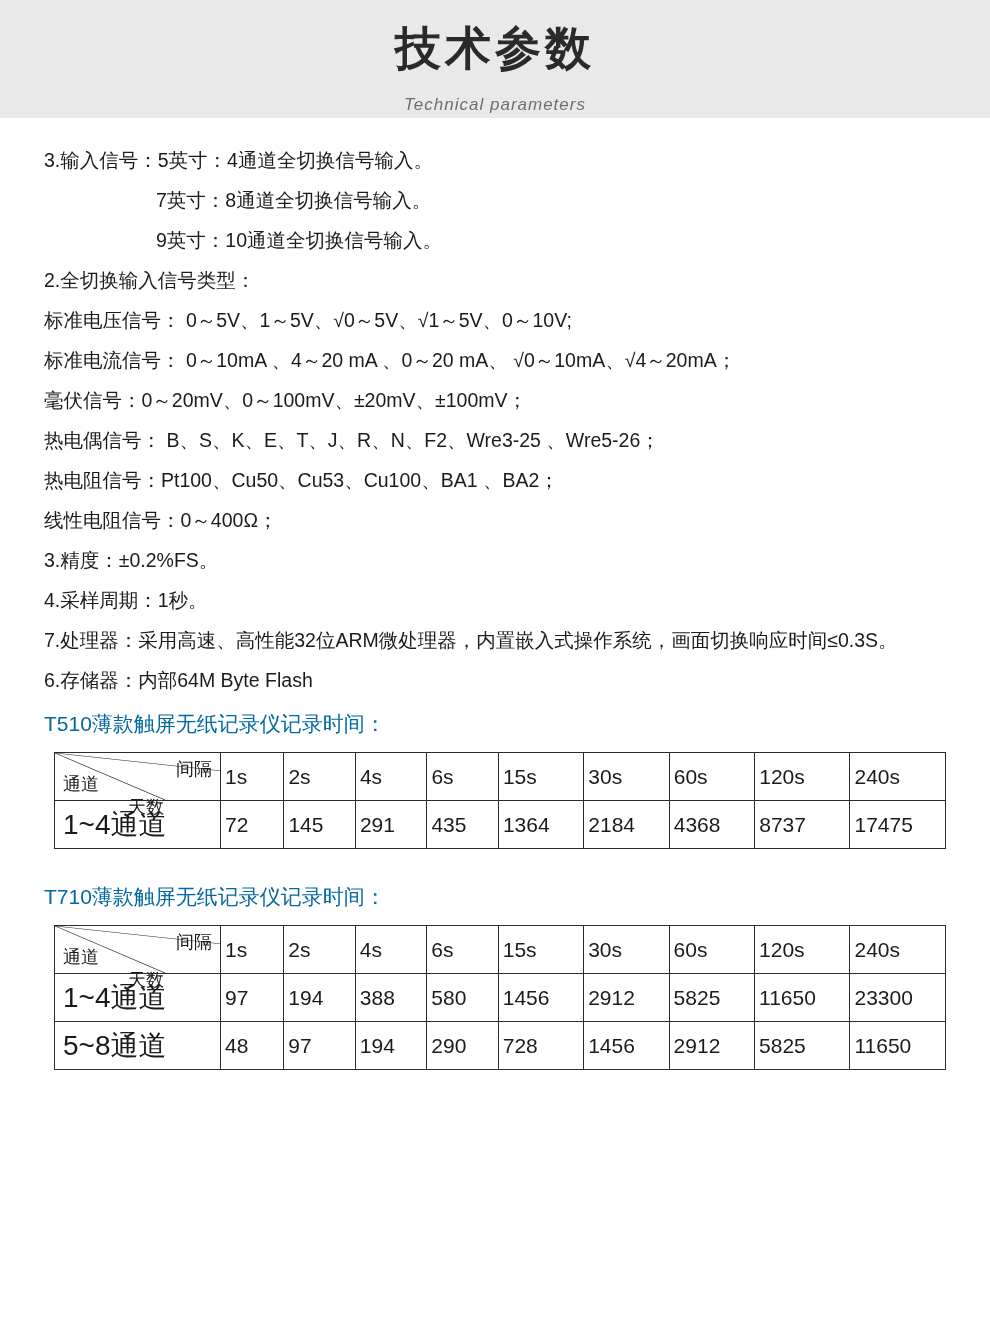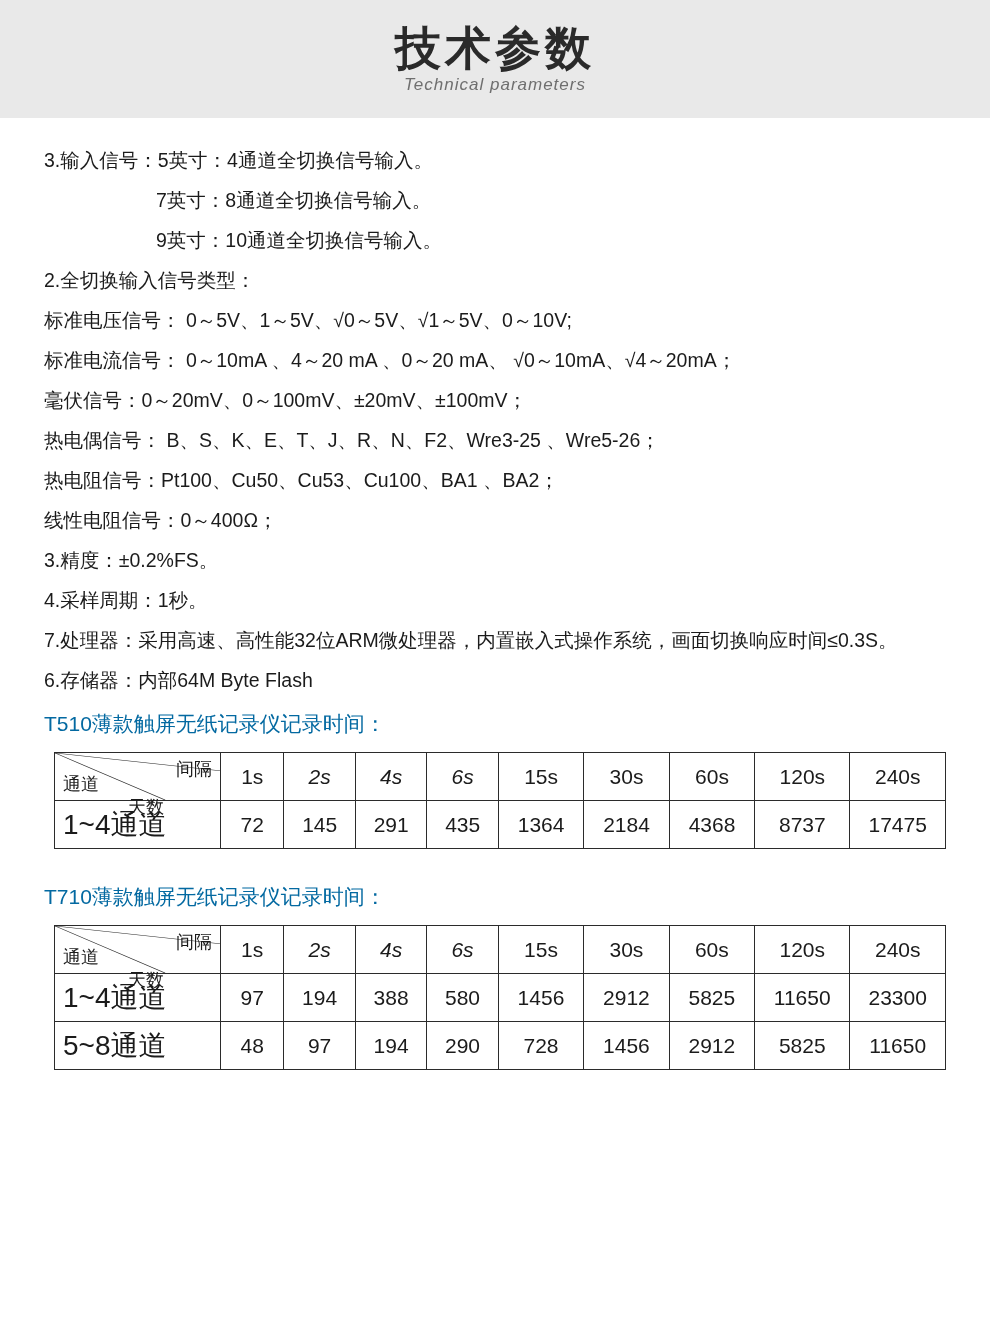--- a/index.html
+++ b/index.html
@@ -16,21 +16,21 @@
   }
 
   
   .banner {
     width: 990px;
     height: 118px;
     background: #e9e9e9;
     display: flex;
     flex-direction: column;
     align-items: center;
-    justify-content: flex-start;
+    justify-content: space-between;
     box-sizing: border-box;
     padding-top: 22px;
   }
   .banner-title {
     font-size: 46px;
     font-weight: bold;
     letter-spacing: 4px;
     color: #2a2a2a;
     line-height: 52px;
   }
@@ -67,21 +67,21 @@
   table.spec {
     border-collapse: collapse;
     margin-top: 8px;
     margin-left: 10px;
     table-layout: fixed;
   }
   table.spec td {
     border: 1px solid #2b2b2b;
     font-size: 21px;
     color: #1b1b1b;
-    text-align: center;
+    text-align: left;
     height: 48px;
     padding: 0 4px;
     box-sizing: border-box;
   }
   table.spec td.rowhead {
     text-align: left;
     padding-left: 8px;
     font-size: 28px;
   }
   
@@ -101,21 +101,21 @@
     position: absolute;
     font-size: 18px;
     color: #1b1b1b;
     line-height: 20px;
   }
   td.corner .lbl-interval { top: 6px; right: 8px; }
   td.corner .lbl-days { top: 44px; right: 56px; }
   td.corner .lbl-channel { bottom: 6px; left: 8px; }
 
   .col-sm { width: 64px; }
-  .col-md { width: 72px; font-style: italic; }
+  .col-md { width: 72px; }
   .col-lg { width: 86px; }
   .col-xl { width: 96px; }
 
   .gap-tables { height: 24px; }
 </style>
 </head>
 <body>
 
 <div class="banner">
   <div class="banner-title">技术参数</div>

